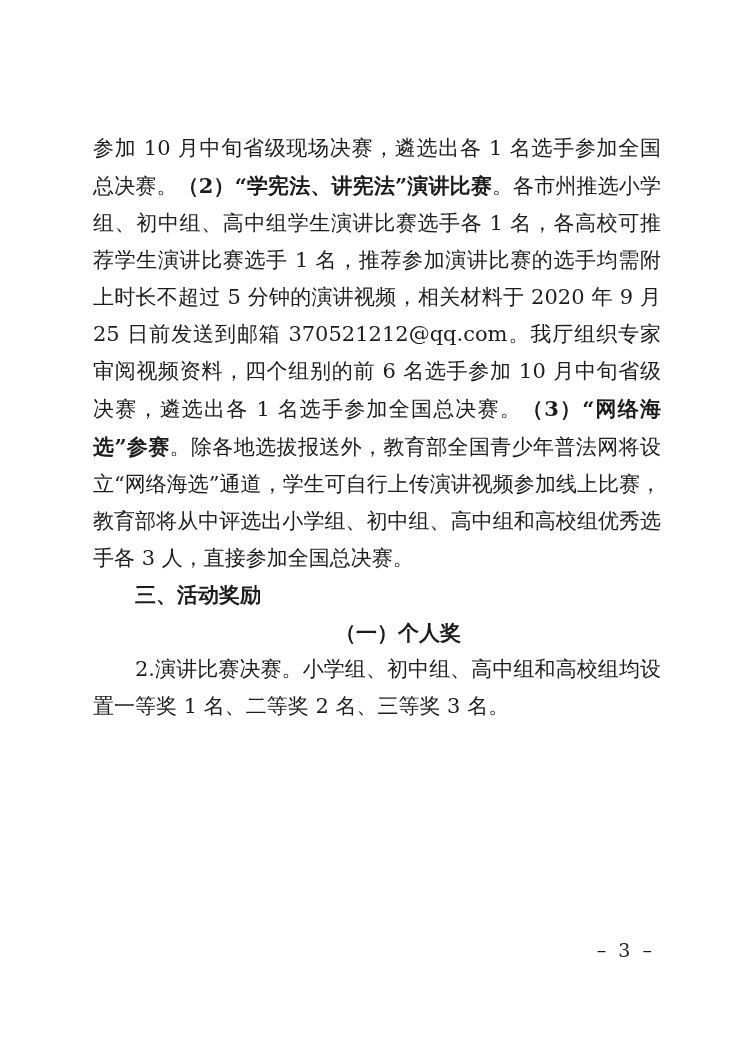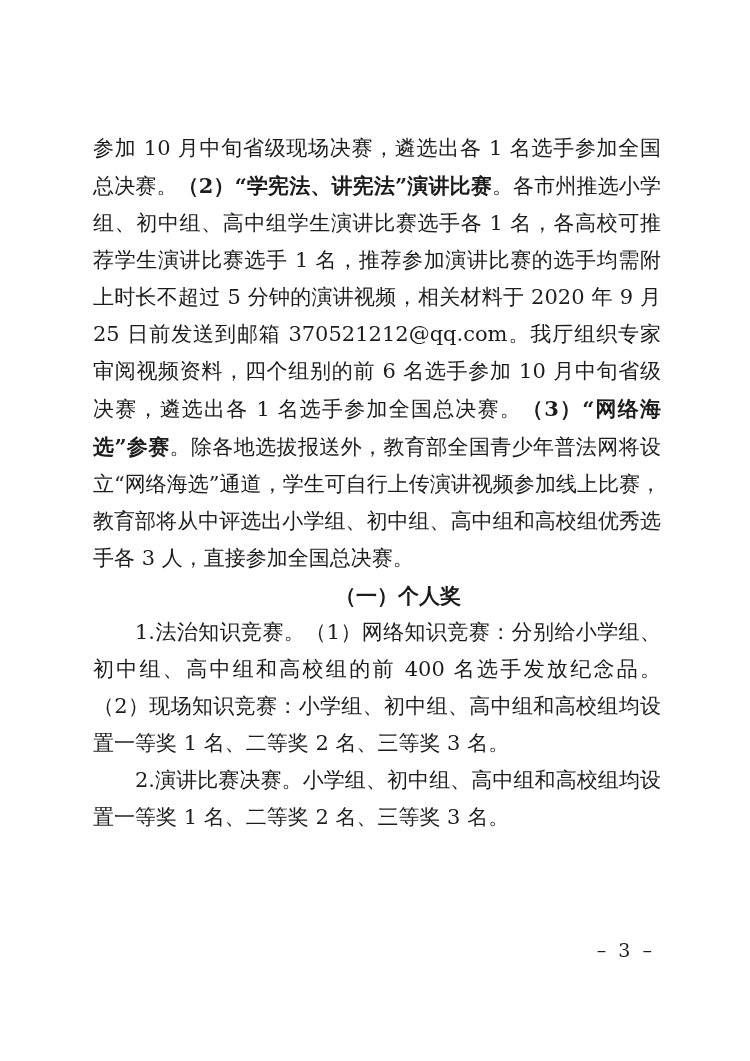--- a/index.html
+++ b/index.html
@@ -54,18 +54,18 @@
     letter-spacing: 3px;
     color: #1c1c1c;
   }
 </style>
 </head>
 <body>
 
 <div class="page">
   <div class="doc-body" id="doc-body">
       <p class=""><span class="">参加 10 月中旬省级现场决赛，遴选出各 1 名选手参加全国总决赛。</span><span class="seg-bold">（2）“学宪法、讲宪法”演讲比赛</span><span class="">。各市州推选小学组、初中组、高中组学生演讲比赛选手各 1 名，各高校可推荐学生演讲比赛选手 1 名，推荐参加演讲比赛的选手均需附上时长不超过 5 分钟的演讲视频，相关材料于 2020 年 9 月 25 日前发送到邮箱 370521212@qq.com。我厅组织专家审阅视频资料，四个组别的前 6 名选手参加 10 月中旬省级决赛，遴选出各 1 名选手参加全国总决赛。</span><span class="seg-bold">（3）“网络海选”参赛</span><span class="">。除各地选拔报送外，教育部全国青少年普法网将设立“网络海选”通道，学生可自行上传演讲视频参加线上比赛，教育部将从中评选出小学组、初中组、高中组和高校组优秀选手各 3 人，直接参加全国总决赛。</span></p>
+      <p class="heading-1">三、活动奖励</p>
       <p class="heading-2">（一）个人奖</p>
-      <p class="para-indent"><span class="">1.法治知识竞赛。（1）网络知识竞赛：分别给小学组、初中组、高中组和高校组的前 400 名选手发放纪念品。（2）现场知识竞赛：小学组、初中组、高中组和高校组均设置一等奖 1 名、二等奖 2 名、三等奖 3 名。</span></p>
       <p class="para-indent"><span class="">2.演讲比赛决赛。小学组、初中组、高中组和高校组均设置一等奖 1 名、二等奖 2 名、三等奖 3 名。</span></p>
     </div>
   <div class="page-number">– 3 –</div>
 </div>
 
 </body></html>

